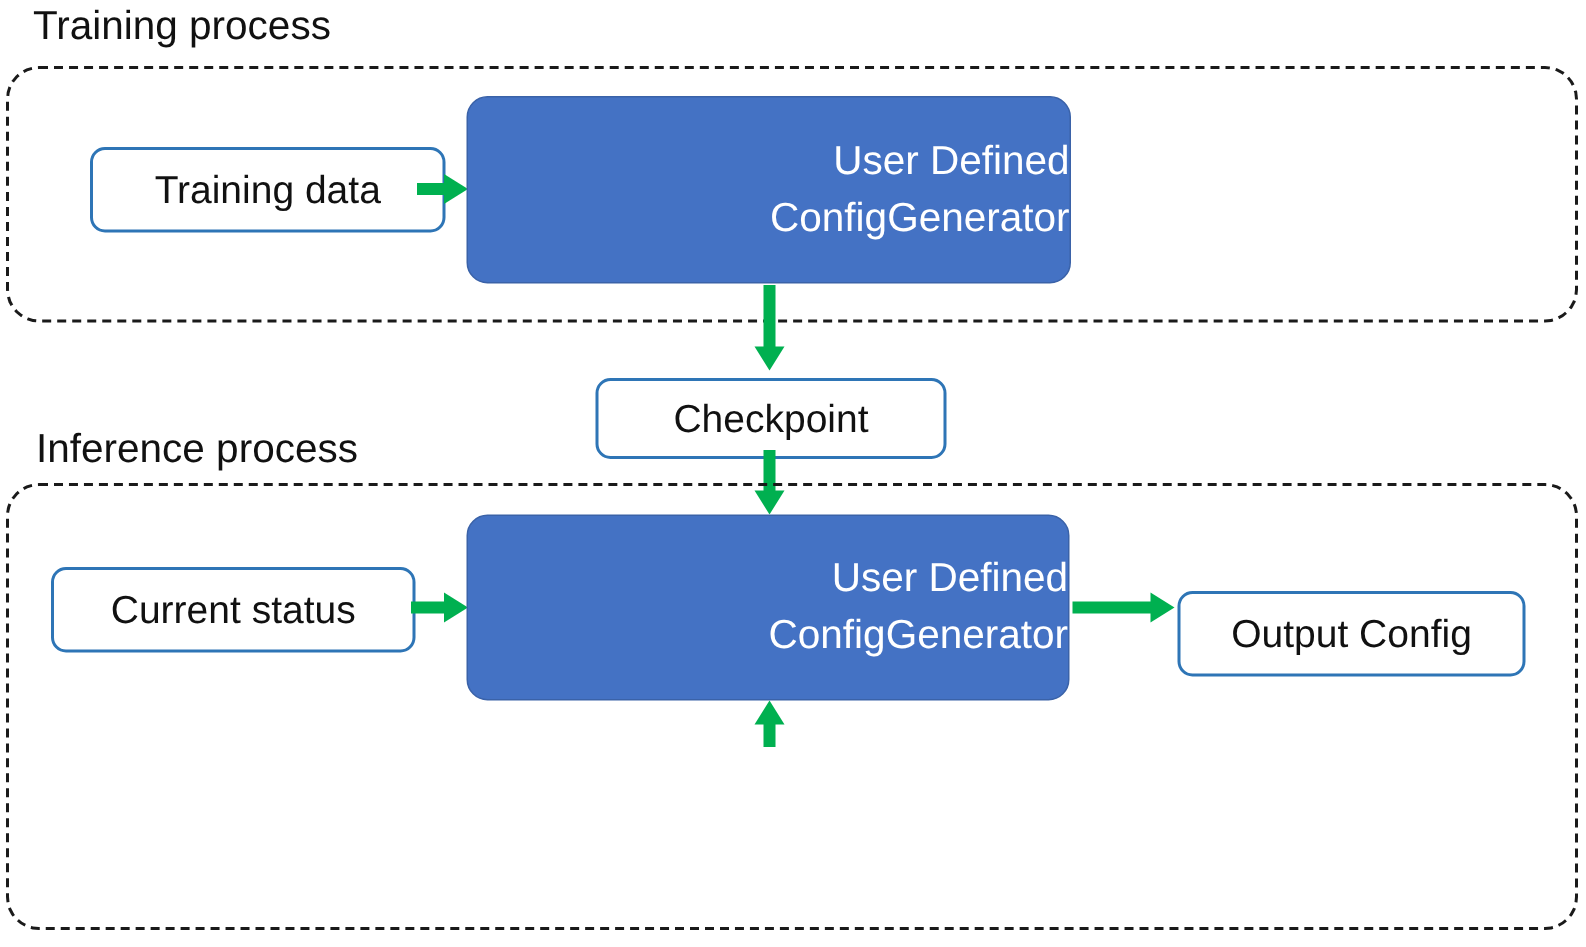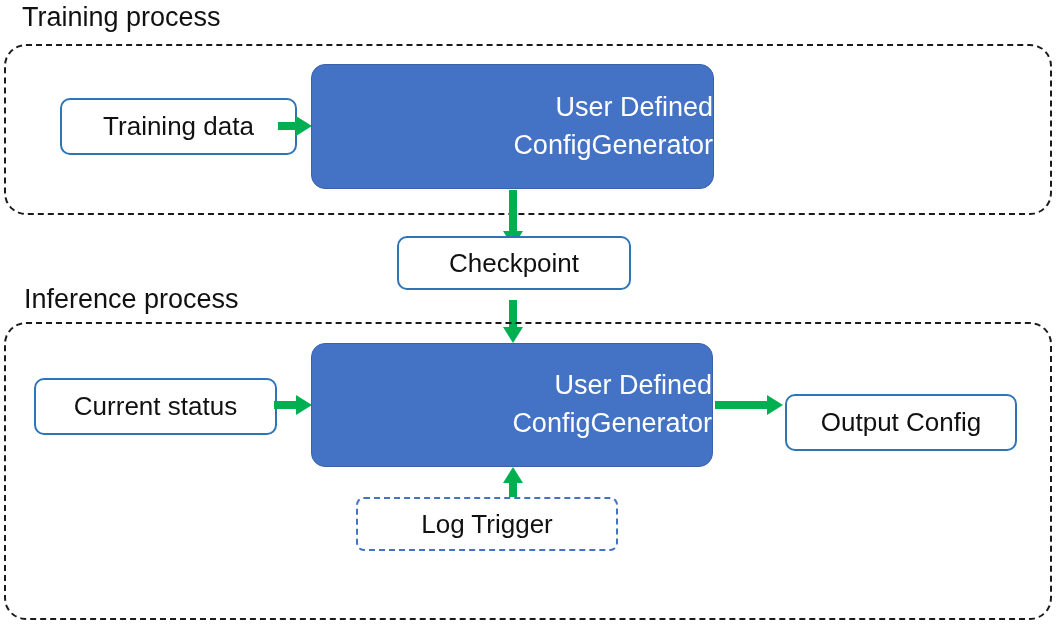--- a/index.html
+++ b/index.html
@@ -97,21 +97,21 @@
   <div class="gen-box" style="left:311px; top:64px; width:401px; height:123px;">
     <span>User Defined</span>
     <span>ConfigGenerator</span>
   </div>
 
   <div class="arrow" style="left:503px; top:190px; width:20px; height:57px;">
     <div class="shaft" style="left:6px; top:0; width:8px; height:43px;"></div>
     <div class="head head-down" style="left:0; top:41px;"></div>
   </div>
 
-  <div class="io-box" style="left:397px; top:236px; width:230px; height:50px;">Checkpoint</div>
+  <div class="io-box" style="left:397px; top:252px; width:230px; height:50px;">Checkpoint</div>
 
   <div class="arrow" style="left:503px; top:300px; width:20px; height:43px;">
     <div class="shaft" style="left:6px; top:0; width:8px; height:29px;"></div>
     <div class="head head-down" style="left:0; top:27px;"></div>
   </div>
 
   <div class="section-label" style="left:24px; top:284px;">Inference process</div>
 
   <div class="dashed-container" style="left:4px; top:322px; width:1044px; height:294px;"></div>
 
@@ -132,16 +132,15 @@
     <div class="head head-right" style="left:52px; top:0;"></div>
   </div>
 
   <div class="io-box" style="left:785px; top:394px; width:228px; height:53px;">Output Config</div>
 
   <div class="arrow" style="left:503px; top:467px; width:20px; height:31px;">
     <div class="head head-up" style="left:0; top:0;"></div>
     <div class="shaft" style="left:6px; top:14px; width:8px; height:17px;"></div>
   </div>
 
-  <div class="trigger-box" style="left:356px; top:497px; width:258px; height:50px; z-index:1;">Log Trigger</div>
 
 
 </div>
 
 </body></html>

